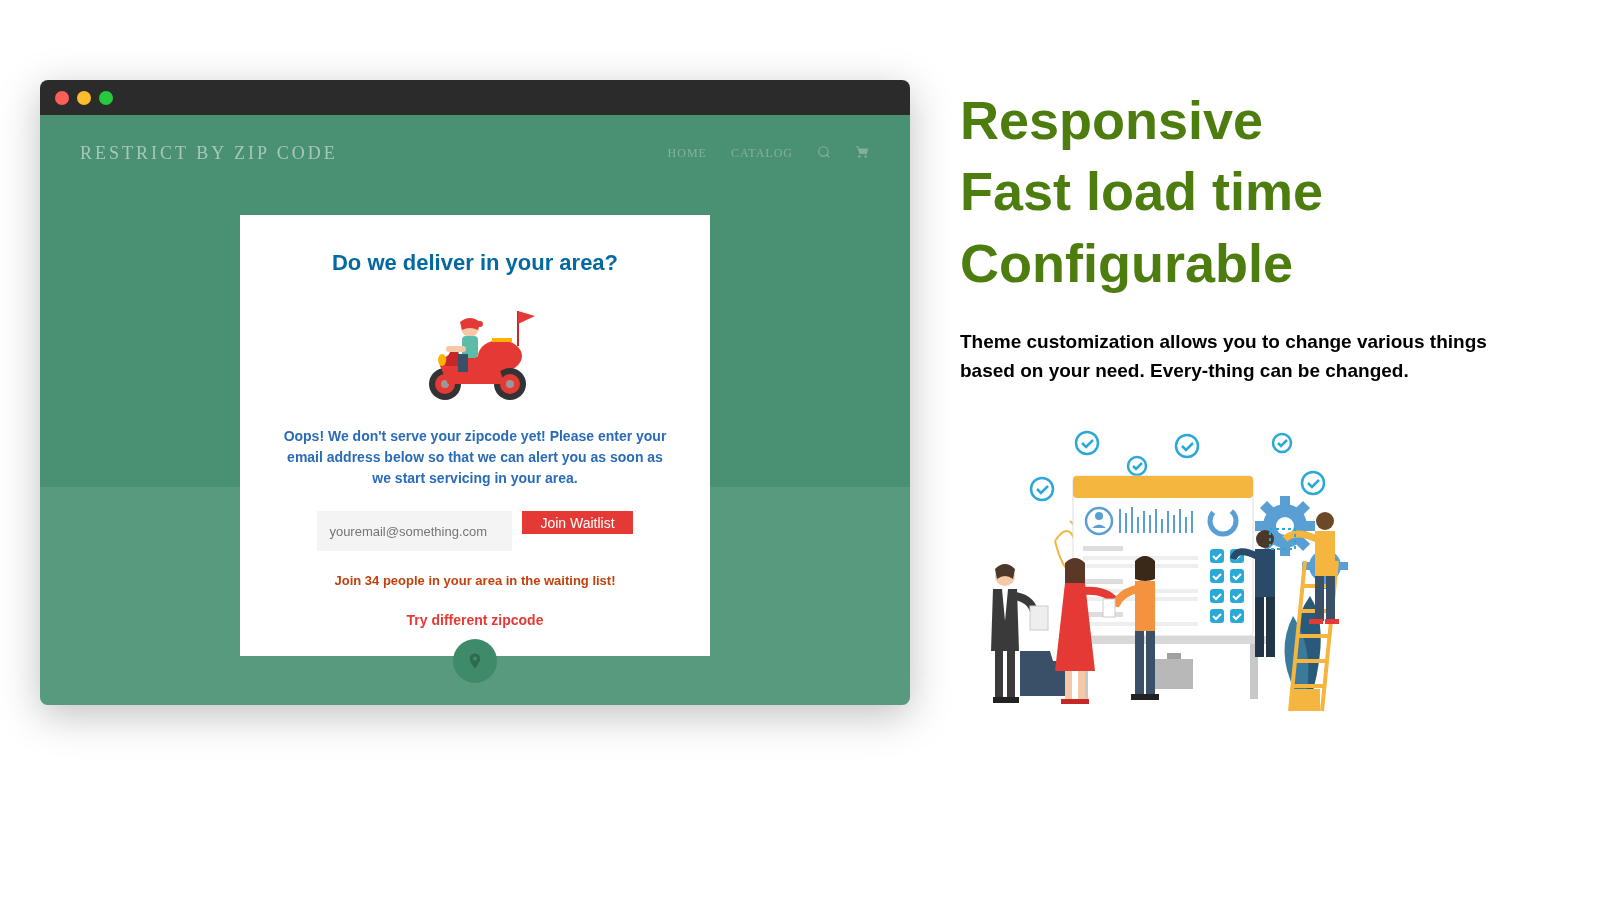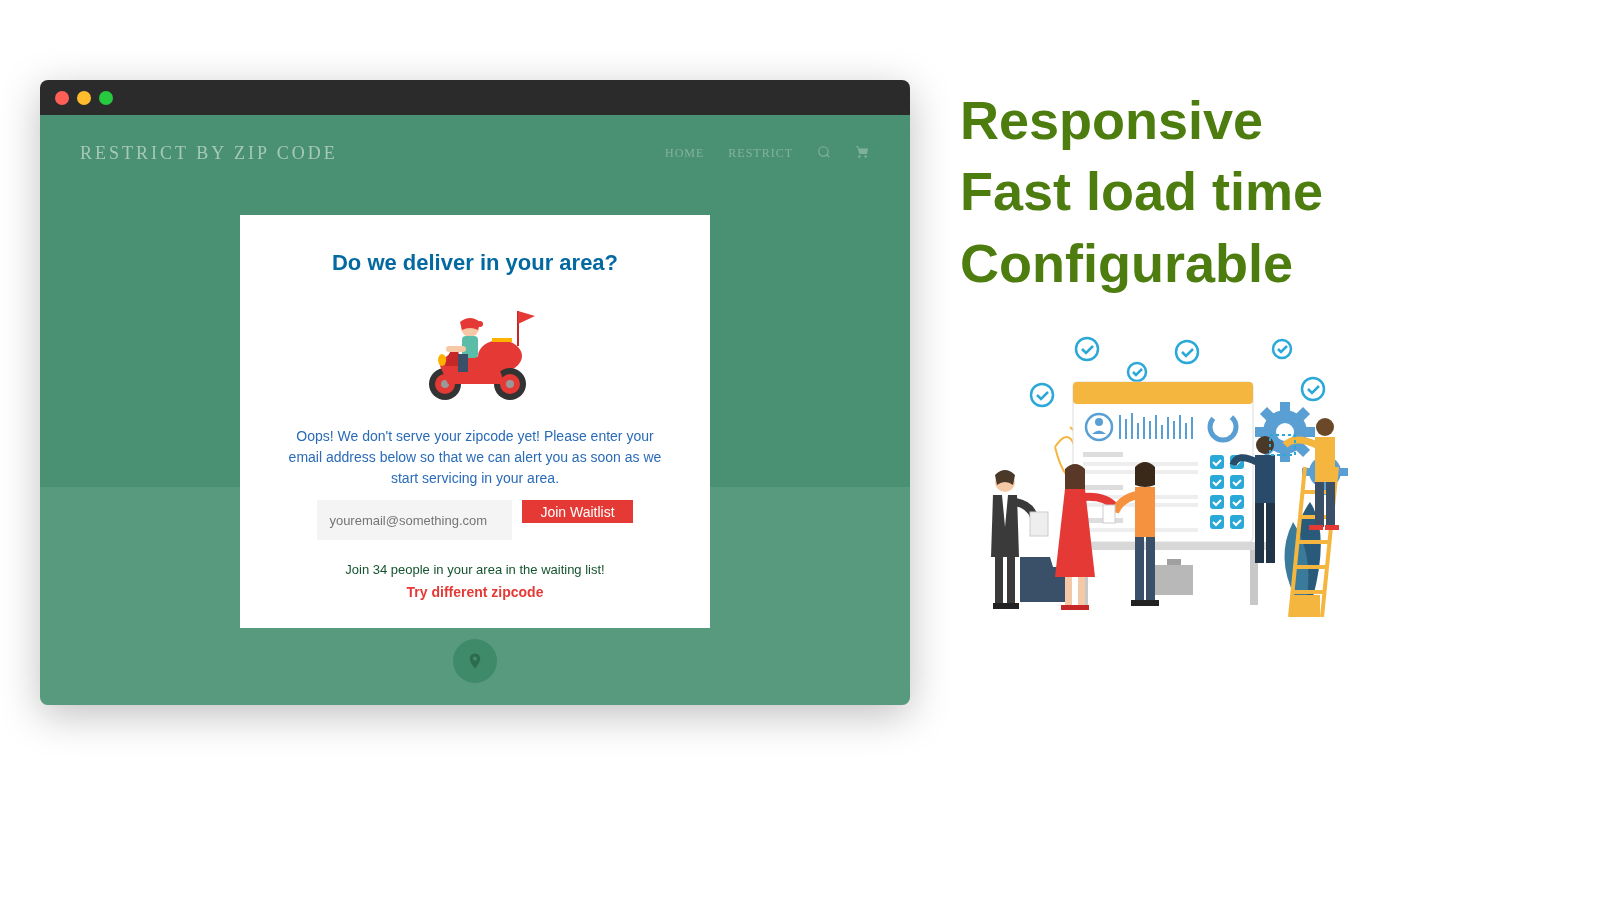--- a/index.html
+++ b/index.html
@@ -68,23 +68,23 @@
       margin-bottom: 20px;
     }
     .scooter-wrap {
       margin: 0 auto 20px auto;
       width: 150px; height: 110px;
       position: relative;
     }
     .modal-text {
       color: #2a6bb8;
       font-size: 14px;
-      font-weight: 400;
+      font-weight: 700;
       line-height: 1.5;
-      margin-bottom: 11px;
+      margin-bottom: 22px;
       padding: 0 8px;
     }
     .form-row {
       display: flex;
       justify-content: center;
       gap: 10px;
       margin-bottom: 22px;
     }
     .email-input {
       width: 195px;
@@ -99,24 +99,24 @@
       background: #e53935;
       color: #fff;
       border: none;
       height: 23px;
       padding: 0 18px;
       font-size: 14px;
       font-weight: 400;
       cursor: pointer;
     }
     .waitlist-text {
-      color: #14532d;
+      color: #c2410c;
       font-size: 13px;
-      font-weight: 400;
-      margin-bottom: 7px;
+      font-weight: 700;
+      margin-bottom: 24px;
     }
     .try-link {
       color: #e53935;
       font-size: 14px;
       font-weight: 700;
       cursor: pointer;
     }
     .pin-circle {
       position: absolute;
       bottom: 22px; left: 50%; transform: translateX(-50%);
@@ -160,21 +160,21 @@
     <div class="traffic-light tl-yellow"></div>
     <div class="traffic-light tl-green"></div>
   </div>
   <div class="browser-content">
     <div class="bg-overlay"></div>
 
     <div class="nav-bar">
       <div class="nav-left">RESTRICT BY ZIP CODE</div>
       <div class="nav-right">
         <span>HOME</span>
-        <span>RESTRICT</span>
+        <span>CATALOG</span>
         <span class="search-icon">
           <svg width="14" height="14" viewBox="0 0 24 24" fill="none" stroke="currentColor" stroke-width="2">
               <circle cx="11" cy="11" r="8"></circle>
               <line x1="21" y1="21" x2="16.65" y2="16.65"></line>
             </svg>
         </span>
         <span class="cart-icon">
           <svg width="15" height="15" viewBox="0 0 24 24" fill="currentColor">
               <path d="M7 18c-1.1 0-2 .9-2 2s.9 2 2 2 2-.9 2-2-.9-2-2-2zm10 0c-1.1 0-2 .9-2 2s.9 2 2 2 2-.9 2-2-.9-2-2-2zM7 16h12l2-9H6.2L5.3 3H2v2h2l3 11z"></path>
             </svg>
@@ -223,20 +223,21 @@
     </div>
   </div>
 </div>
 
 <div class="right-panel">
   <div class="big-heading">
     <div>Responsive</div>
     <div>Fast load time</div>
     <div>Configurable</div>
   </div>
+  <div class="desc-text">Theme customization allows you to change various things based on your need. Every-thing can be changed.</div>
   <div class="illustration">
     <svg viewBox="0 0 380 295" width="380" height="295">
 
       <circle cx="67" cy="68" r="11" fill="none" stroke="#2aa8d8" stroke-width="2.5"></circle>
         <path d="M62 68 l4 4 l7 -7" stroke="#2aa8d8" stroke-width="2.5" fill="none"></path>
       <circle cx="112" cy="22" r="11" fill="none" stroke="#2aa8d8" stroke-width="2.5"></circle>
         <path d="M107 22 l4 4 l7 -7" stroke="#2aa8d8" stroke-width="2.5" fill="none"></path>
       <circle cx="162" cy="45" r="9" fill="none" stroke="#2aa8d8" stroke-width="2.5"></circle>
         <path d="M158 45 l3 3 l6 -6" stroke="#2aa8d8" stroke-width="2.5" fill="none"></path>
       <circle cx="212" cy="25" r="11" fill="none" stroke="#2aa8d8" stroke-width="2.5"></circle>

